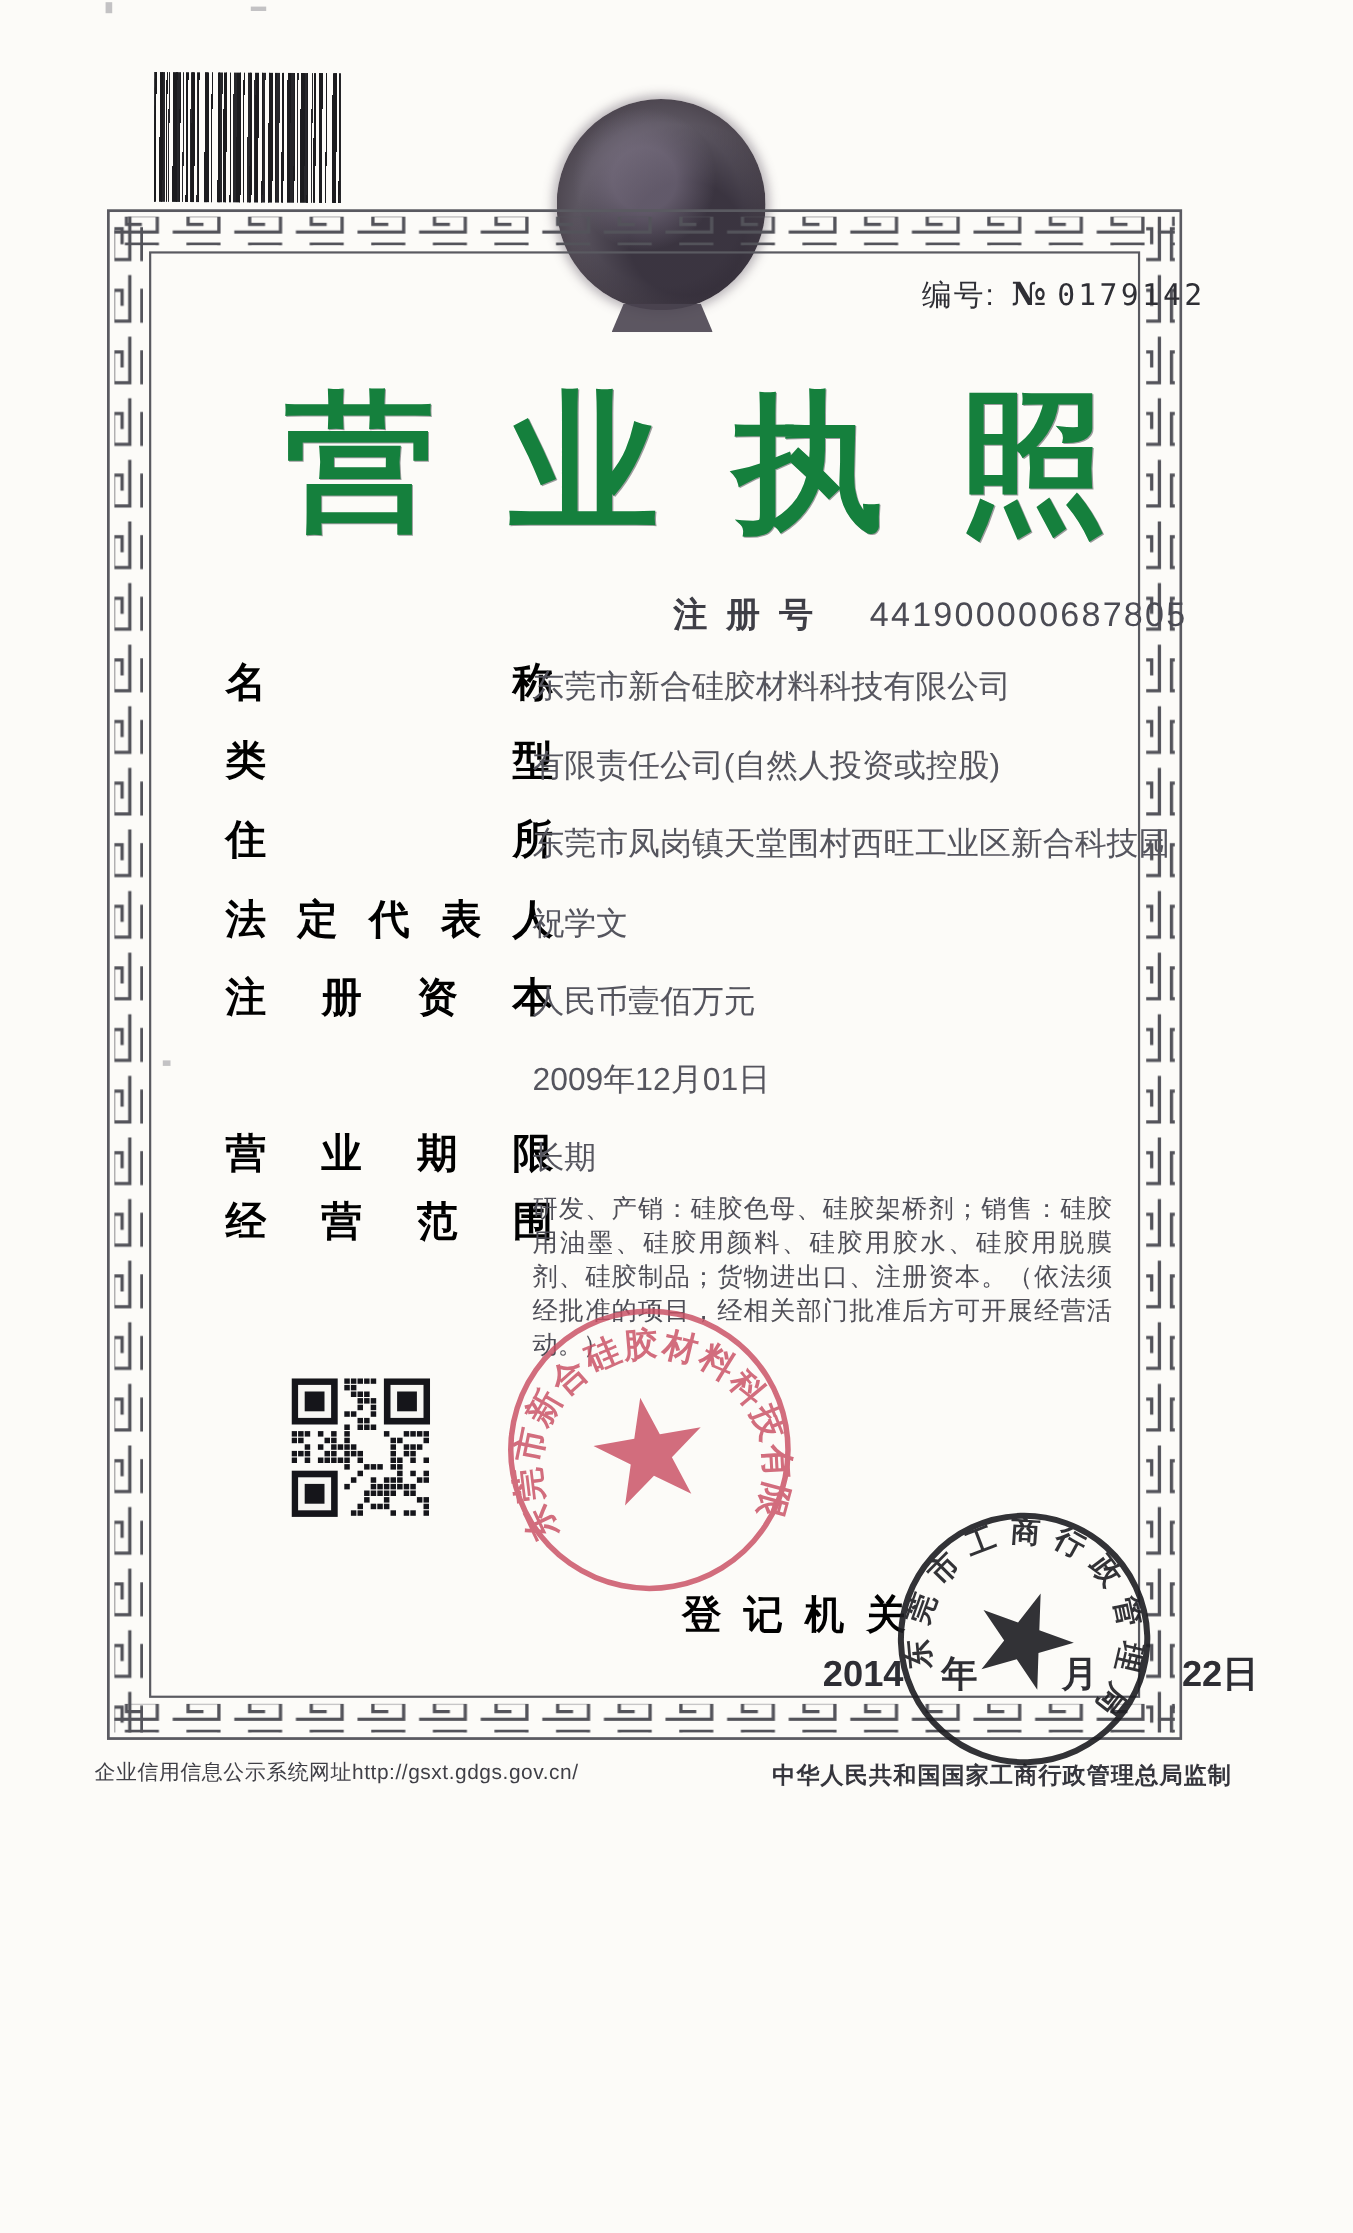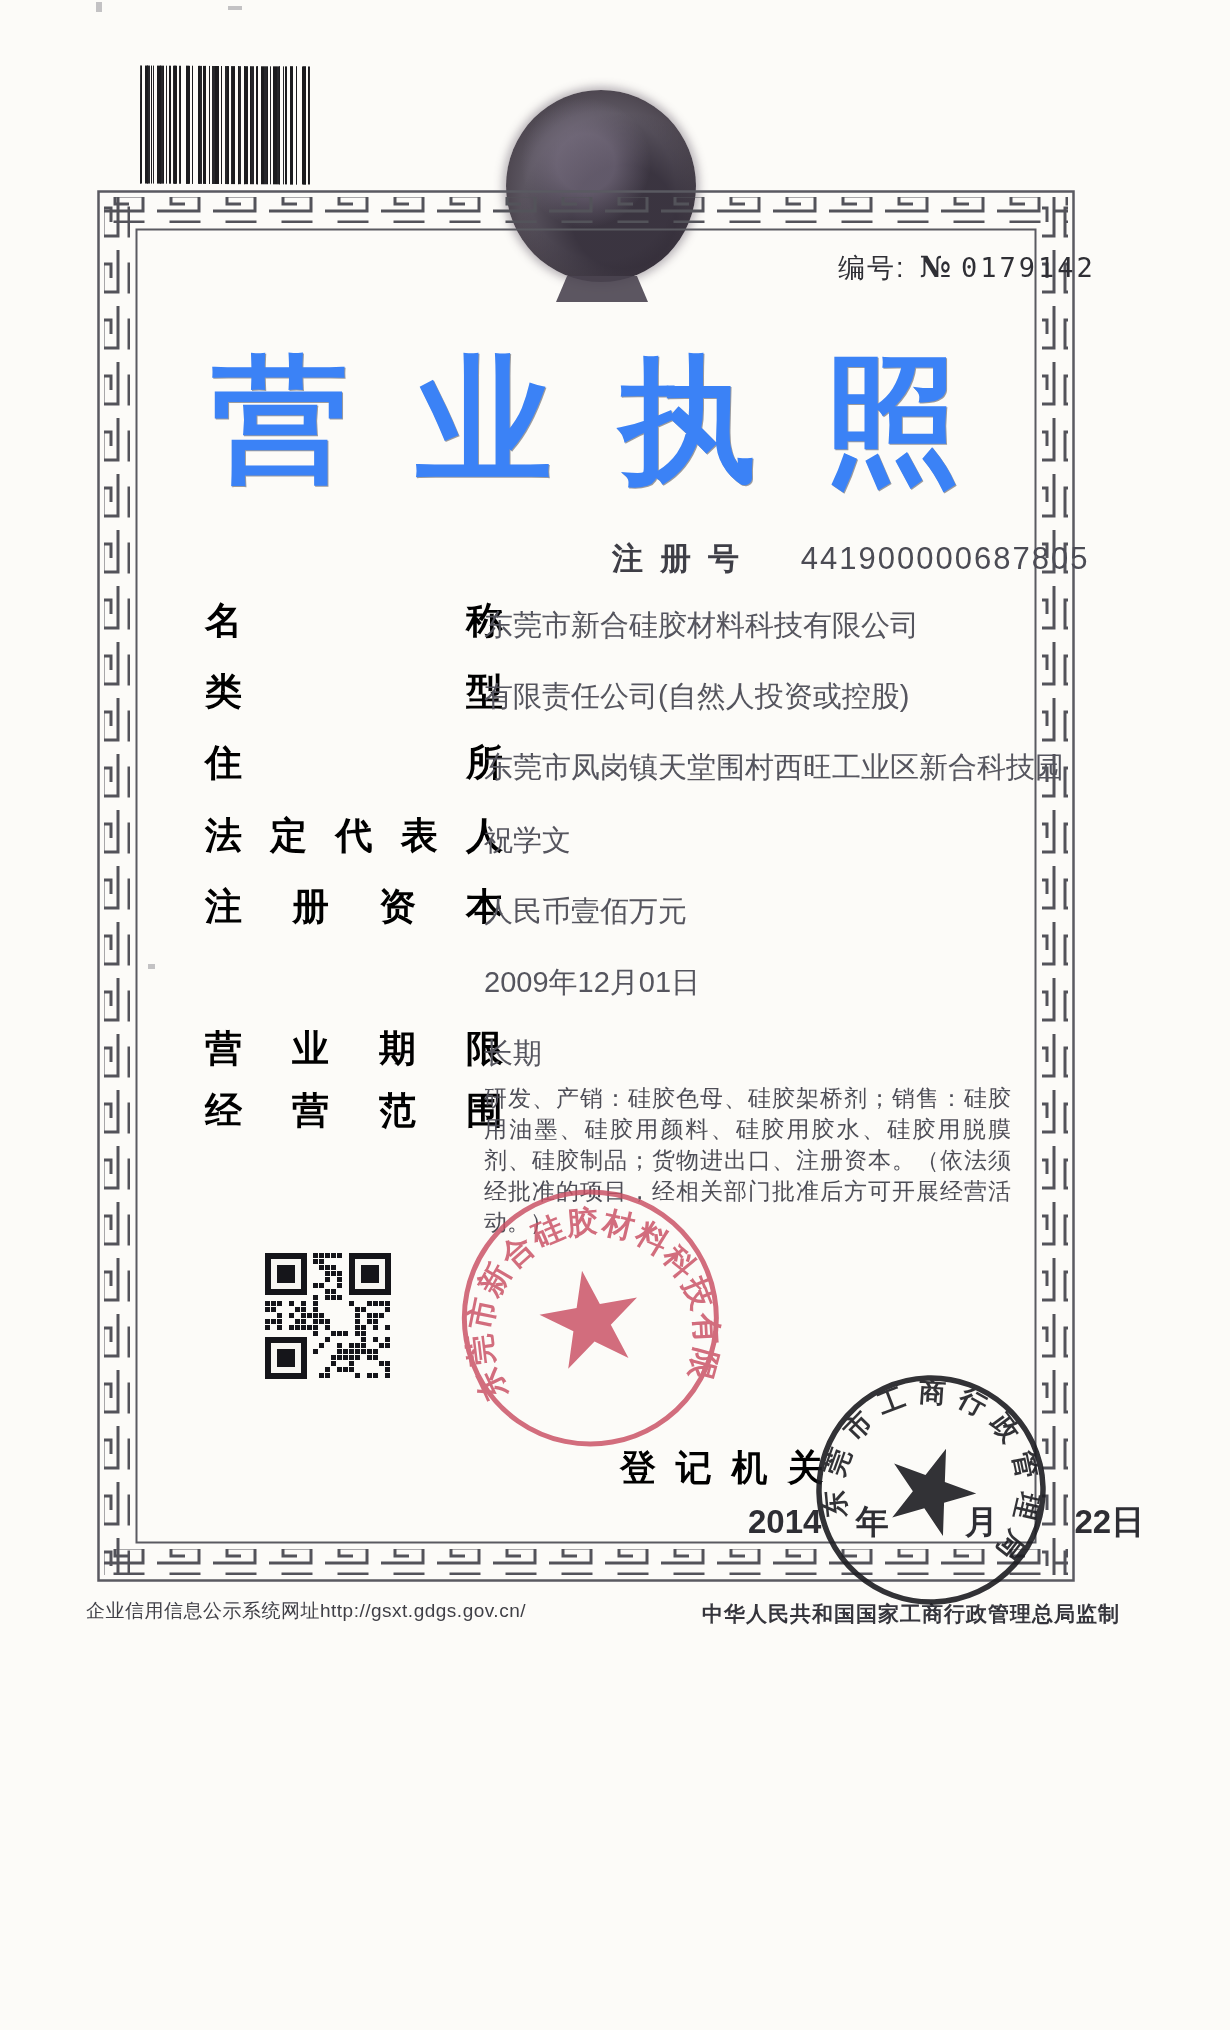--- a/index.html
+++ b/index.html
@@ -50,31 +50,31 @@
   
   .serial{
     left:838px;top:250px;font-size:27px;color:#2f2f35;letter-spacing:2px;
     white-space:nowrap;
   }
   .serial .no-sym{font-family:"DejaVu Serif","Liberation Serif",serif;font-weight:bold;margin:0 8px 0 14px;font-size:29px;}
   .serial .digits{font-family:"DejaVu Sans Mono","Liberation Mono",monospace;letter-spacing:3px;}
 
   
   .license-title{
-    left:97px;top:330px;width:978px;text-align:center;
-    font-size:136px;font-weight:800;color:#3b82f6;
+    left:97px;top:330px;width:978px;text-align:right;
+    font-size:136px;font-weight:800;color:#15803d;
     letter-spacing:.5em;padding-left:.5em;box-sizing:border-box;
     text-shadow:1px 1px 0 rgba(60,60,66,.5);
     white-space:nowrap;
   }
 
   
   .regno{left:612px;top:538px;font-size:31px;color:#4b4b54;white-space:nowrap;}
   .regno .lab{letter-spacing:.55em;font-weight:600;color:#3e3e46;}
-  .regno .num{margin-left:36px;letter-spacing:2px;}
+  .regno .num{margin-left:26px;letter-spacing:2px;}
 
   
   .f-label{
     position:absolute;left:205px;width:298px;
     font-size:37px;font-weight:600;color:#000000;
     text-align:justify;text-align-last:justify;
     line-height:1.15;
   }
   .f-value{
     position:absolute;left:484px;width:560px;

